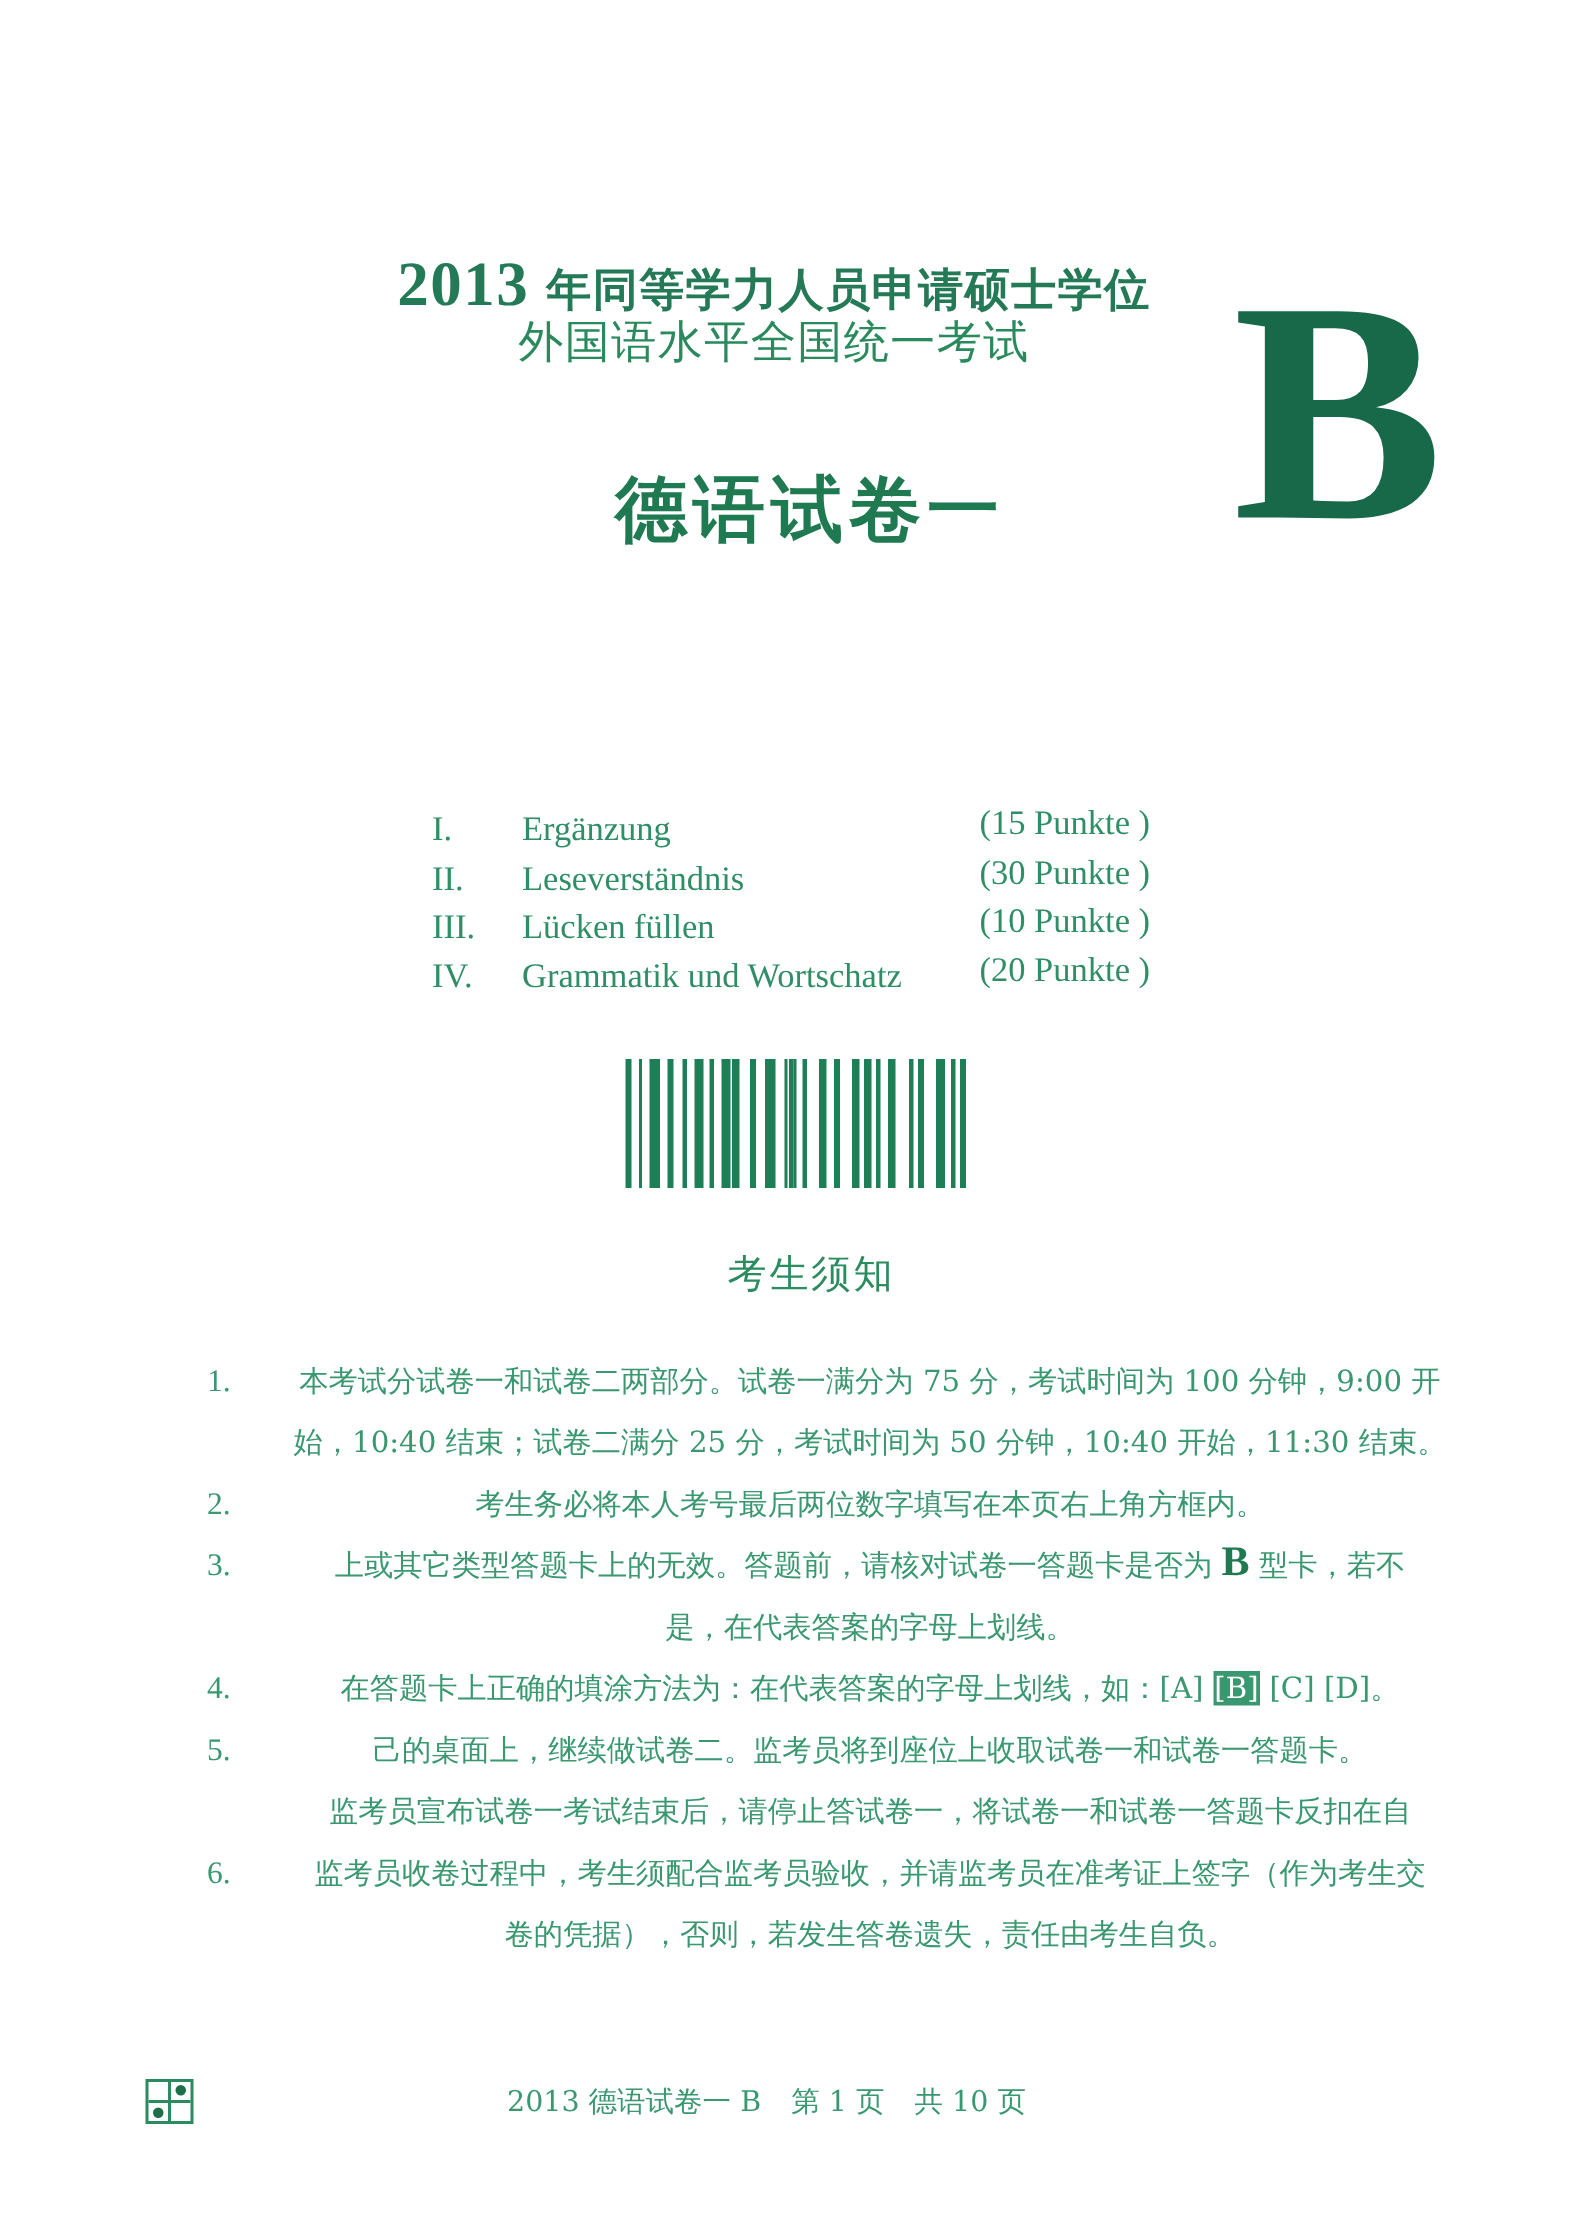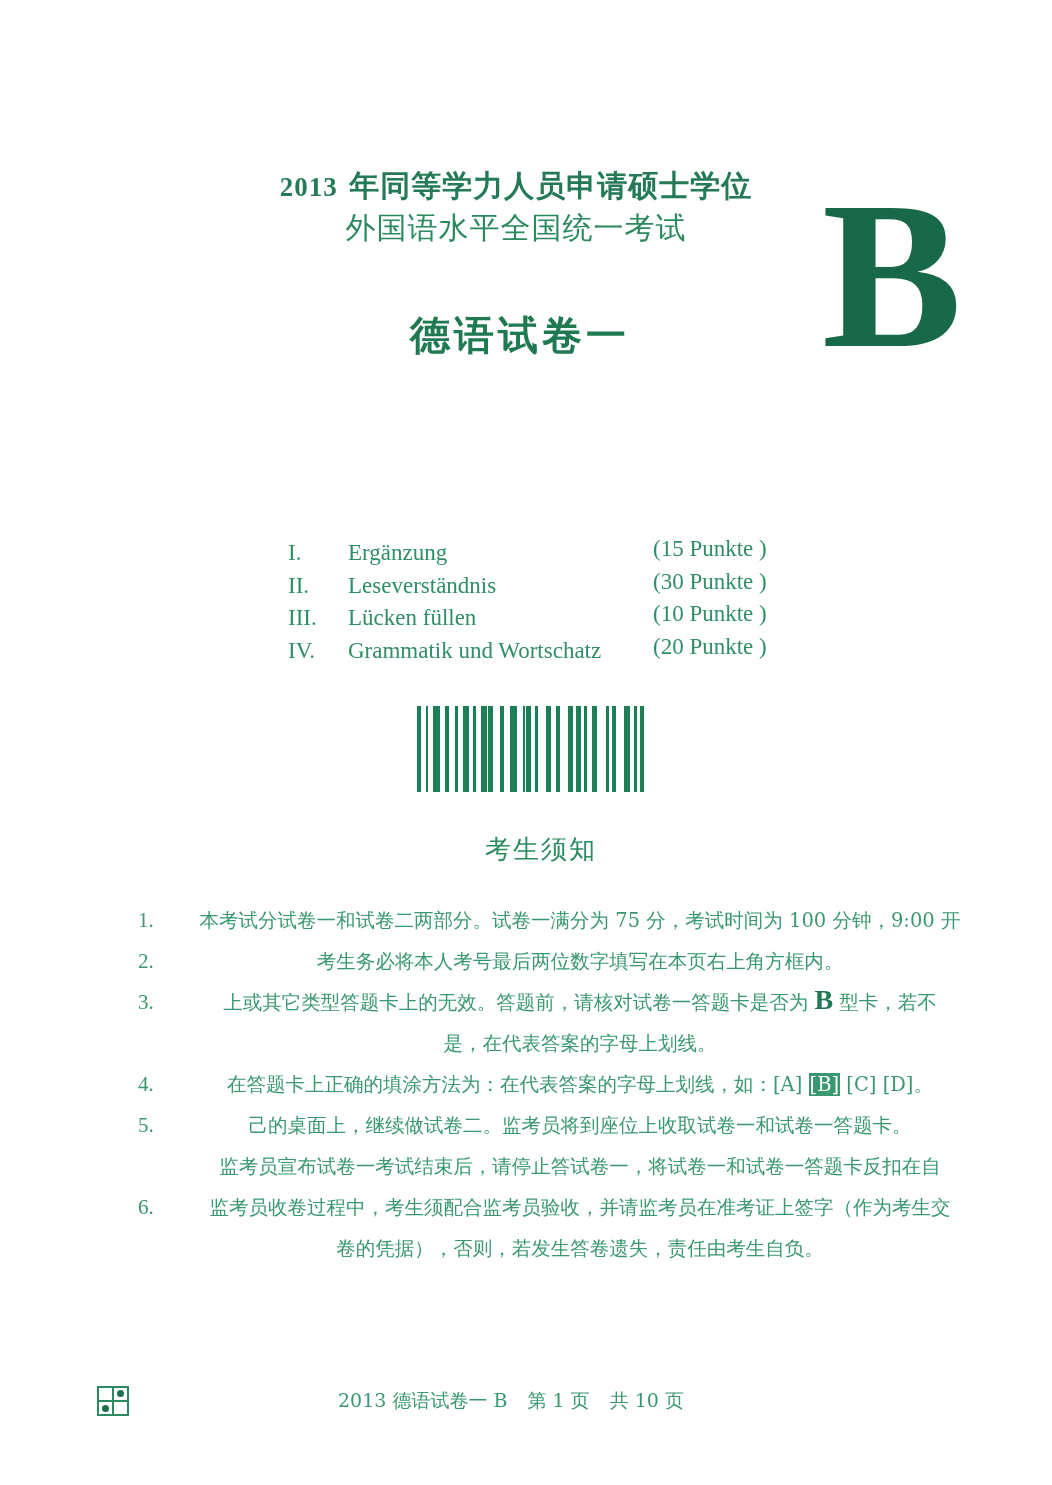--- a/index.html
+++ b/index.html
@@ -6,24 +6,24 @@
   body {
     width: 1052px; height: 1485px; background: #ffffff; position: relative; overflow: hidden;
     color: #2e8a62;
     font-family: "DejaVu Serif", "Liberation Serif", serif;
   }
   .title-line {
     position: absolute; left: 0; width: 1052px; text-align: center;
     color: #247a56; font-size: 30px; letter-spacing: 1px; font-weight: bold;
   }
   #title1 { top: 166px; left: -10px; }
-  #title1 .yr { font-family: "Liberation Serif", serif; font-weight: bold; font-size: 27px; }
+  #title1 .yr { font-family: "Liberation Serif", serif; font-weight: bold; font-size: 42px; }
   #title2 { top: 208px; left: -10px; font-weight: normal; color: #2a8a5e; }
   #subject {
-    position: absolute; top: 308px; left: 410px; font-size: 40px; font-weight: bold;
+    position: absolute; top: 308px; left: 410px; font-size: 48px; font-weight: bold;
     color: #1f7a52; letter-spacing: 4px; font-family: "DejaVu Sans", sans-serif;
   }
   #big-b {
     position: absolute; left: 822px; top: 170px; font-size: 210px; line-height: 1;
     font-family: "Liberation Serif", serif; font-weight: bold; color: #17694a;
   }
   .section-table {
     position: absolute; left: 288px; top: 540px; font-family: "Liberation Serif", serif;
     font-size: 23px; color: #2f8e66;
   }
@@ -115,20 +115,21 @@
     <div class="bar" style="left: 219px; width: 3px;"></div>
     <div class="bar" style="left: 225px; width: 4px;"></div>
   </div>
 
 <div id="notice-heading">考生须知</div>
 
 <div class="rules">
   <div class="rule">
     <span class="rule-num">1.</span>
     <span class="rule-line">本考试分试卷一和试卷二两部分。试卷一满分为 75 分，考试时间为 100 分钟，9:00 开</span>
+    <span class="rule-line">始，10:40 结束；试卷二满分 25 分，考试时间为 50 分钟，10:40 开始，11:30 结束。</span>
   </div>
   <div class="rule">
     <span class="rule-num">2.</span>
     <span class="rule-line">考生务必将本人考号最后两位数字填写在本页右上角方框内。</span>
   </div>
   <div class="rule">
     <span class="rule-num">3.</span>
     <span class="rule-line"><span>上或其它类型答题卡上的无效。答题前，请核对试卷一答题卡是否为</span> <span class="bb">B</span> <span>型卡，若不</span></span>
     <span class="rule-line">是，在代表答案的字母上划线。</span>
   </div>

